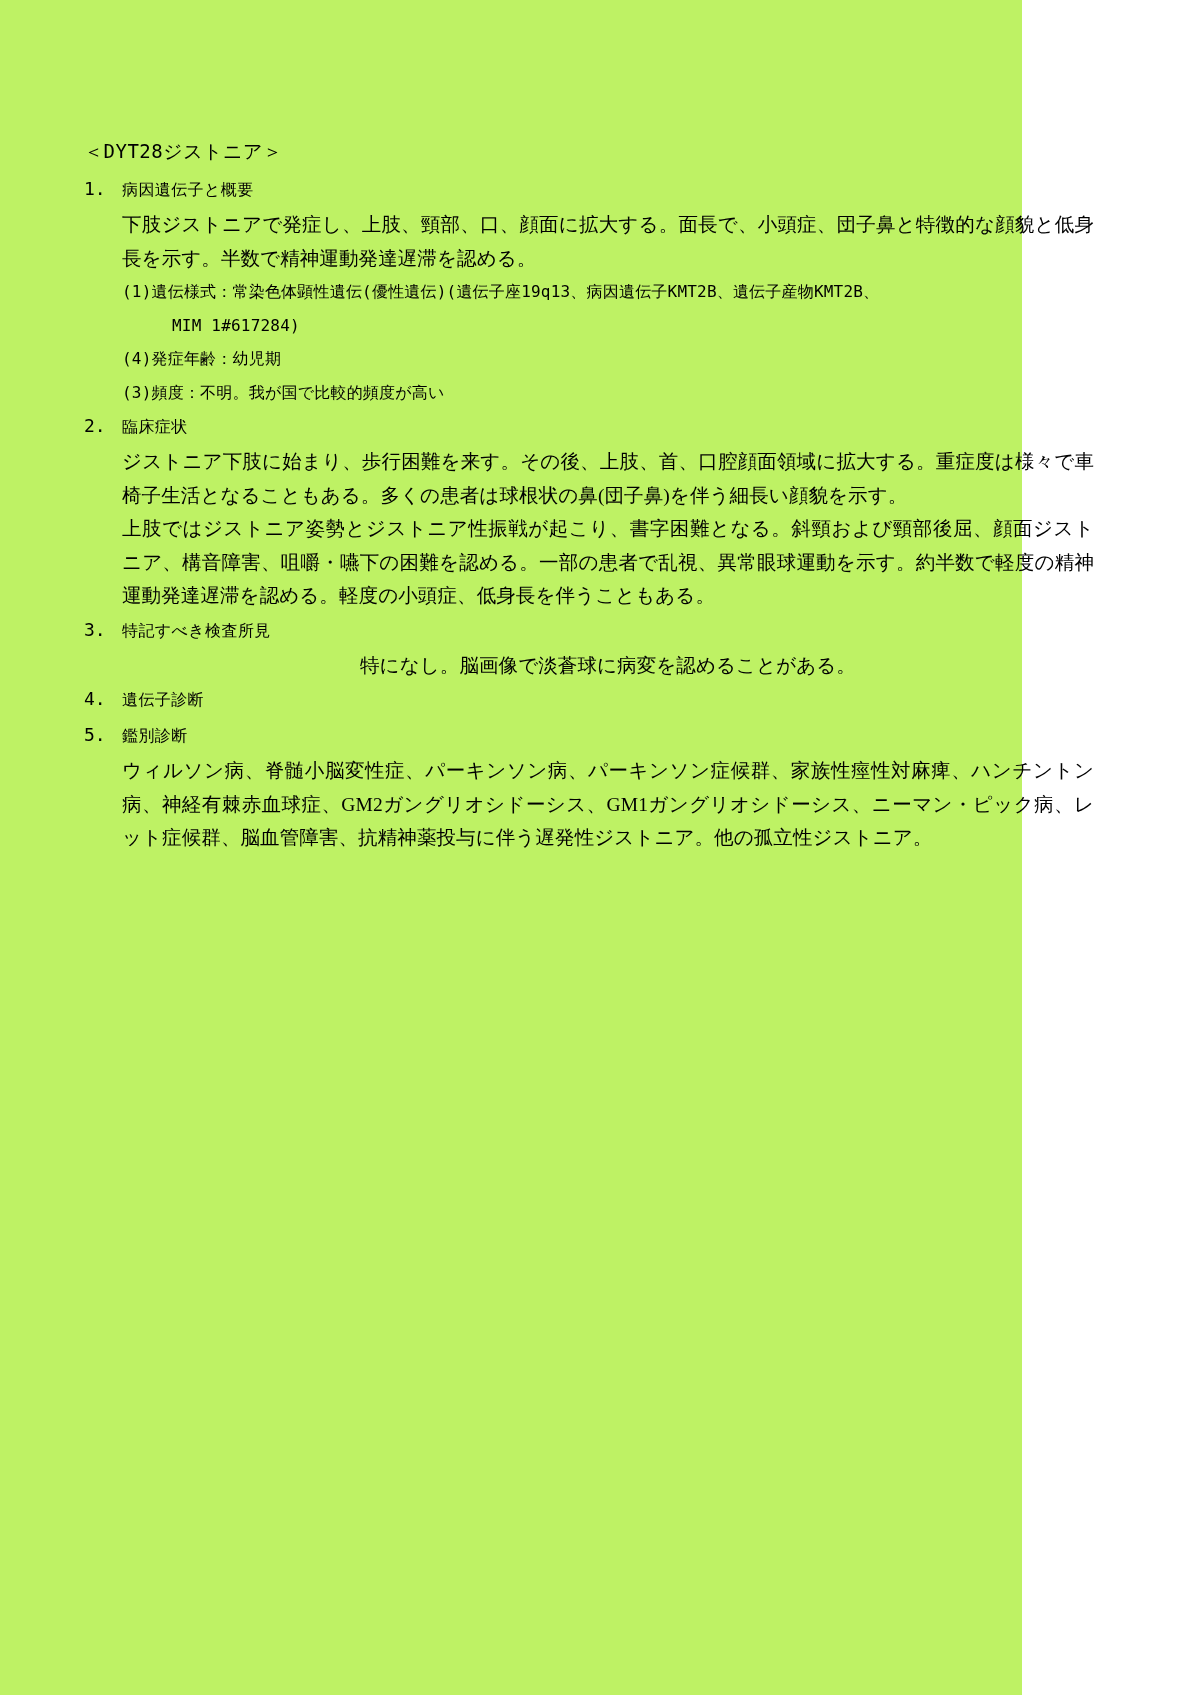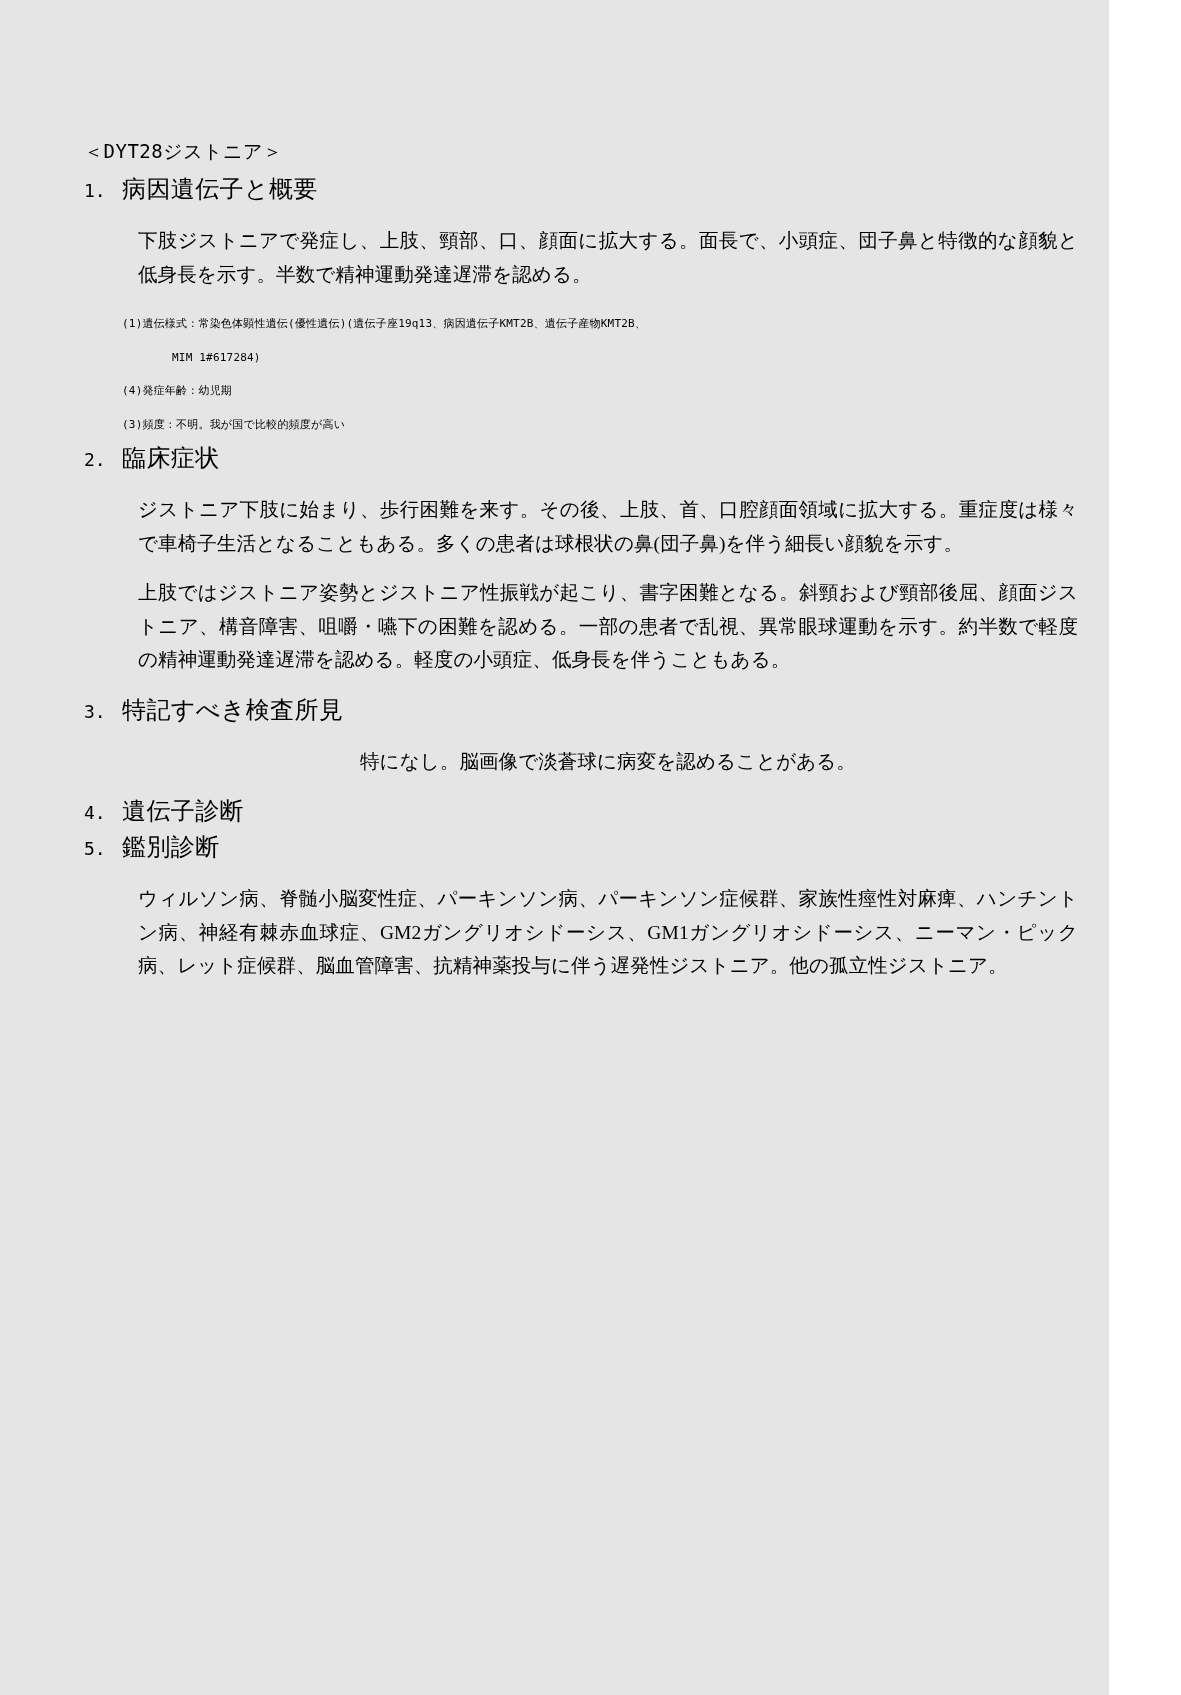--- a/index.html
+++ b/index.html
@@ -12,23 +12,23 @@
     height: 1695px;
     font-family: "Liberation Serif", "DejaVu Serif", serif;
     color: #000000;
     position: relative;
     overflow: hidden;
   }
   .page {
     position: absolute;
     left: 0;
     top: 0;
-    width: 1109px;
+    width: 1022px;
     height: 1695px;
-    background: #e5e5e5;
+    background: #bef264;
   }
   .doc-body {
     position: absolute;
     left: 84px;
     top: 134px;
     width: 1010px;
   }
   .doc-title {
     font-family: "DejaVu Sans Mono", monospace;
     font-size: 19px;
@@ -46,50 +46,50 @@
     font-size: 20px;
     line-height: 34px;
   }
   .sec-num {
     width: 38px;
     flex: none;
     font-family: "DejaVu Sans Mono", monospace;
     font-size: 18px;
   }
   .sec-title {
-    font-family: Liberation Serif, serif;
-    font-size: 24px;
+    font-family: Liberation Mono, monospace;
+    font-size: 16px;
     letter-spacing: 0.4px;
   }
   .sec-body {
     margin-left: 38px;
     font-size: 19.5px;
     line-height: 33.5px;
     text-align: justify;
     text-justify: inter-character;
     letter-spacing: 0.1px;
   }
   .para {
-    margin: 16px;
+    margin: 0;
     text-align: justify;
     text-justify: inter-character;
     font-family: Liberation Serif, serif;
   }
   .para.nojust {
     text-align: center;
   }
   .sub-list {
     margin: 0;
     padding: 0;
     list-style: none;
   }
   .sub-item {
     display: block;
     font-family: "DejaVu Sans Mono", monospace;
-    font-size: 11px;
+    font-size: 16px;
     line-height: 33.5px;
     letter-spacing: 0.2px;
   }
   .sub-item .cont {
     display: block;
     margin-left: 50px;
   }
 </style>
 </head>
 <body>

